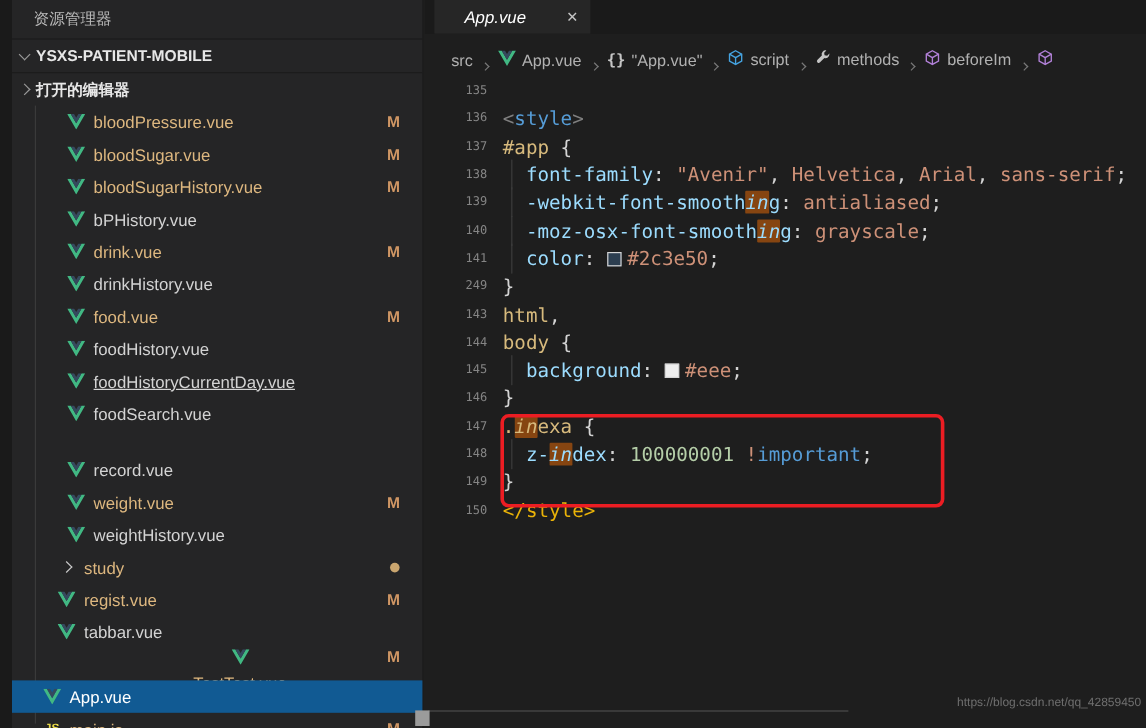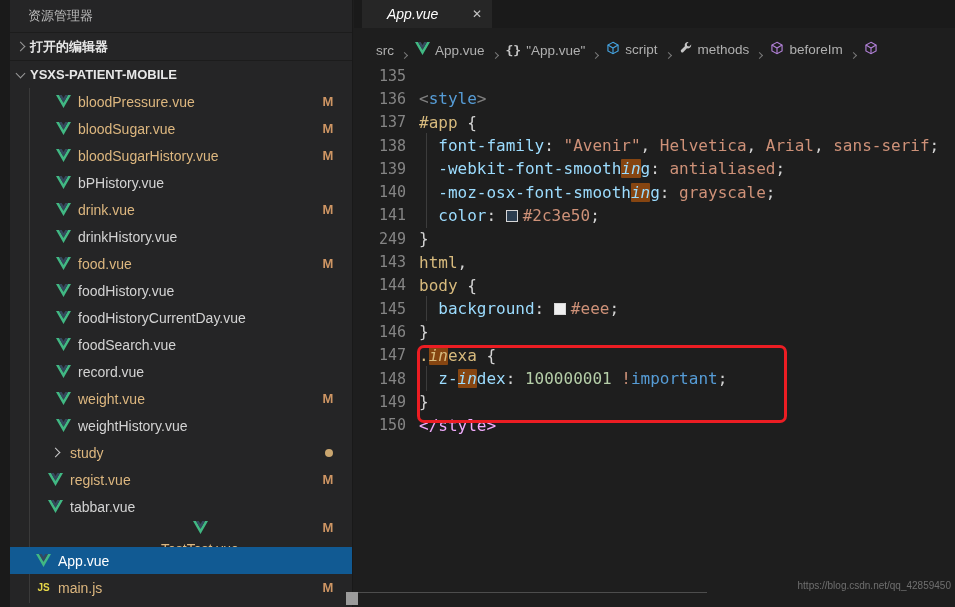--- a/index.html
+++ b/index.html
@@ -49,28 +49,28 @@
   .breadcrumb { height:30px; display:flex; align-items:flex-end; padding-left:22px;
                 font-size:13.5px; color:#b0b0b0; white-space:nowrap; }
   .bc-item { display:flex; align-items:center; gap:5px; cursor:pointer; }
   .bc-sep { display:inline-block; width:5px; height:5px; border-right:1.4px solid #797979;
             border-bottom:1.4px solid #797979; transform:rotate(-45deg); margin:0 8px; flex:none; }
   .bc-braces { color:#c5c5c5; font-size:13px; font-weight:bold; font-family:"DejaVu Sans Mono",monospace; }
 
   .code { position:relative; padding-top:6px; }
   .cl { display:flex; height:23.3px; align-items:center; }
   .ln { flex:none; width:52px; text-align:right; font-family:"DejaVu Sans Mono",monospace;
-        font-size:15px; color:#858585; }
+        font-size:10px; color:#858585; }
   .lc { position:relative; margin-left:13px; font-family:"DejaVu Sans Mono",monospace;
         font-size:16px; color:#d4d4d4; white-space:pre; }
   .lc .iguide { position:absolute; left:7px; top:-3px; bottom:-3px; width:0; border-left:1px solid #3c3c3c; }
   .tk-brk{color:#808080} .tk-tag{color:#569cd6} .tk-sel{color:#d7ba7d}
   .tk-prop{color:#9cdcfe} .tk-pun{color:#d4d4d4} .tk-str{color:#ce9178}
   .tk-num{color:#b5cea8} .tk-kw{color:#569cd6} .tk-bang{color:#ce9178}
-  .tk-dim{color:#f0abfc}
+  .tk-dim{color:#eab308}
   .mk { background:rgba(199,94,10,0.62); border-radius:1px;font-style:italic; }
   .swatch { display:inline-block; width:12px; height:12px; border:1px solid #d6d6d6;
             margin-right:5px; vertical-align:-1px; }
 
   .annotation-box { position:absolute; left:417px; top:345px; width:370px; height:78px;
                     border:3px solid #ec1d23; border-radius:7px; z-index:20; pointer-events:none; }
 
   .watermark { position:absolute; right:4px; top:580px; font-size:10px; color:#6f6f6f; z-index:25;padding-left:48px; }
   .watermark-line { position:absolute; left:357px; top:592px; width:350px; height:1px;
                     background:#4d4d4d; z-index:25; }
@@ -78,26 +78,26 @@
 </head>
 <body>
 
 <div class="app">
 
   <div class="activity-strip"></div>
 
   <div class="sidebar">
     <div class="sb-title">资源管理器</div>
     <div class="sb-section">
+      <span class="chev down dim"></span>
+      <span>YSXS-PATIENT-MOBILE</span>
+    </div>
+    <div class="sb-section">
       <span class="chev dim"></span>
       <span>打开的编辑器</span>
-    </div>
-    <div class="sb-section">
-      <span class="chev down dim"></span>
-      <span>YSXS-PATIENT-MOBILE</span>
     </div>
     <div class="tree">
       <div class="tree-guide"></div>
     <div class="row" style="padding-left: 46px;">
           <span class="ficon">
             <svg width="15" height="13" viewBox="0 0 15 13">
               <polygon points="0,0 3,0 7.5,7.8 12,0 15,0 7.5,13" fill="#41b883"></polygon>
               <polygon points="3,0 5.7,0 7.5,3.1 9.3,0 12,0 7.5,7.8" fill="#35495e"></polygon>
             </svg>
           </span>
@@ -164,39 +164,39 @@
         </div>
         <div class="row" style="padding-left: 46px;">
           <span class="ficon">
             <svg width="15" height="13" viewBox="0 0 15 13">
               <polygon points="0,0 3,0 7.5,7.8 12,0 15,0 7.5,13" fill="#41b883"></polygon>
               <polygon points="3,0 5.7,0 7.5,3.1 9.3,0 12,0 7.5,7.8" fill="#35495e"></polygon>
             </svg>
           </span>
           <span class="fname">foodHistory.vue</span>
         </div>
-        <div class="row" style="padding-left: 46px;">
+        <div class="row" style="padding-left: 46px; text-decoration: underline;">
           <span class="ficon">
             <svg width="15" height="13" viewBox="0 0 15 13">
               <polygon points="0,0 3,0 7.5,7.8 12,0 15,0 7.5,13" fill="#41b883"></polygon>
               <polygon points="3,0 5.7,0 7.5,3.1 9.3,0 12,0 7.5,7.8" fill="#35495e"></polygon>
             </svg>
           </span>
           <span class="fname">foodHistoryCurrentDay.vue</span>
         </div>
         <div class="row" style="padding-left: 46px;">
           <span class="ficon">
             <svg width="15" height="13" viewBox="0 0 15 13">
               <polygon points="0,0 3,0 7.5,7.8 12,0 15,0 7.5,13" fill="#41b883"></polygon>
               <polygon points="3,0 5.7,0 7.5,3.1 9.3,0 12,0 7.5,7.8" fill="#35495e"></polygon>
             </svg>
           </span>
           <span class="fname">foodSearch.vue</span>
         </div>
-        <div class="row" style="padding-left: 46px;">
+        <div class="row" style="padding-left: 46px; margin-top: 20px;">
           <span class="ficon">
             <svg width="15" height="13" viewBox="0 0 15 13">
               <polygon points="0,0 3,0 7.5,7.8 12,0 15,0 7.5,13" fill="#41b883"></polygon>
               <polygon points="3,0 5.7,0 7.5,3.1 9.3,0 12,0 7.5,7.8" fill="#35495e"></polygon>
             </svg>
           </span>
           <span class="fname">record.vue</span>
         </div>
         <div class="row" style="padding-left: 46px;">
           <span class="ficon">

